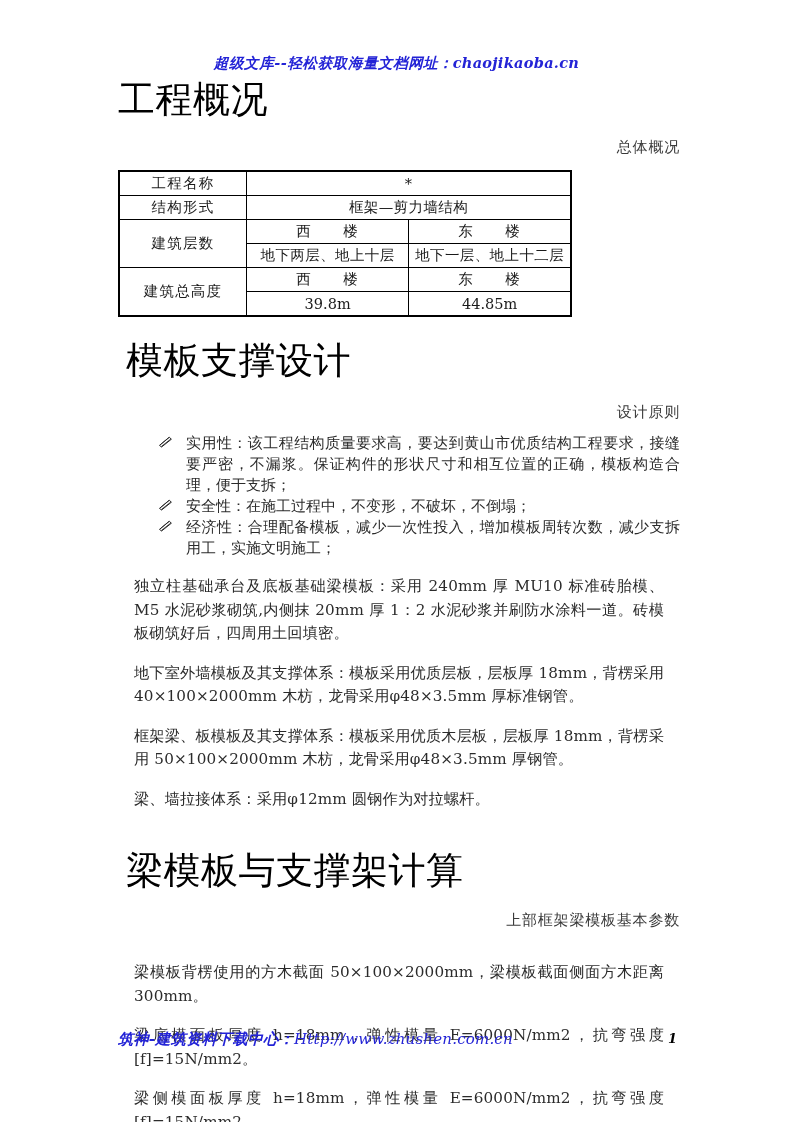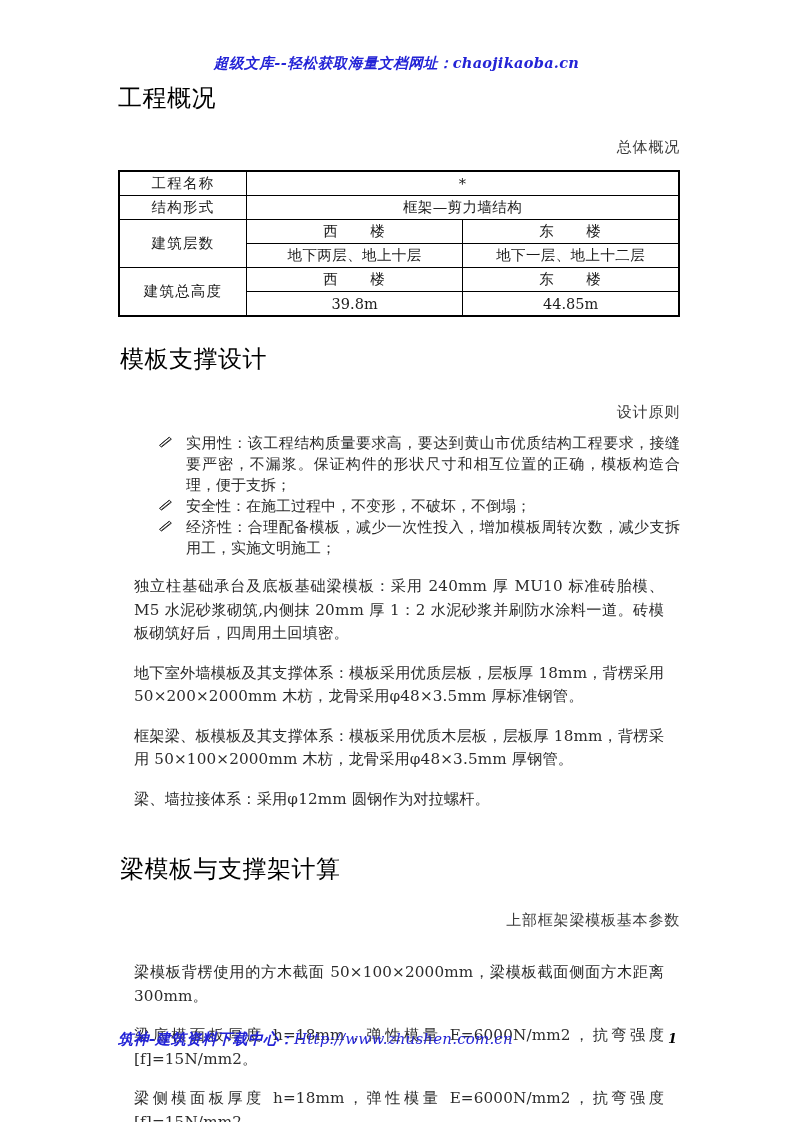--- a/index.html
+++ b/index.html
@@ -43,29 +43,29 @@
   
   .content {
     position: absolute;
     left: 118px;
     top: 82px;
     width: 562px;
   }
 
   h1.sec-title {
     margin: 0;
-    font-family: Liberation Mono, monospace;
+    font-family: Liberation Sans, sans-serif;
     font-weight: normal;
     color: #000000;
-    font-size: 24px;
+    font-size: 37px;
     line-height: 36px;
     letter-spacing: 0.5px;
   }
   h1.sec-title.indent {
-    margin-left: 2px;
+    margin-left: 8px;
   }
 
   .sub-title {
     font-family: "DejaVu Serif", "Liberation Serif", serif;
     color: #3a3a3a;
     font-size: 15px;
     line-height: 22px;
     letter-spacing: 0.8px;
     text-align: right;
   }
@@ -77,21 +77,21 @@
     font-size: 15.2px;
     line-height: 23.5px;
     text-align: justify;
     text-justify: inter-character;
     letter-spacing: 0.15px;
   }
 
   
   table.info-table {
     border-collapse: collapse;
-    width: 562px;
+    width: 454px;
     table-layout: fixed;
     border: 2px solid #000;
   }
   table.info-table td {
     border: 1px solid #000;
     text-align: center;
     vertical-align: middle;
     font-family: "DejaVu Serif", "Liberation Serif", serif;
     color: #1a1a1a;
     font-size: 14.5px;
@@ -260,21 +260,21 @@
             <path d="M1.5 11.4 L11.2 3.2 L13.4 5.2 L3.6 13.0 Z" fill="none" stroke="#2b2b2b" stroke-width="1"></path>
             <path d="M1.8 11.1 L11.0 3.6" fill="none" stroke="#2b2b2b" stroke-width="0.9"></path>
             <path d="M3.3 12.6 L12.8 5.0" fill="none" stroke="#2b2b2b" stroke-width="0.9"></path>
           </svg>
         </span>
         <span>经济性：合理配备模板，减少一次性投入，增加模板周转次数，减少支拆用工，实施文明施工；</span>
       </li>
     </ul>
 
     <p class="body-text">独立柱基础承台及底板基础梁模板：采用 240mm 厚 MU10 标准砖胎模、M5 水泥砂浆砌筑,内侧抹 20mm 厚 1：2 水泥砂浆并刷防水涂料一道。砖模板砌筑好后，四周用土回填密。</p>
-    <p class="body-text">地下室外墙模板及其支撑体系：模板采用优质层板，层板厚 18mm，背楞采用 50×200×2000mm 木枋，龙骨采用φ48×3.5mm 厚标准钢管。</p>
+    <p class="body-text">地下室外墙模板及其支撑体系：模板采用优质层板，层板厚 18mm，背楞采用 40×100×2000mm 木枋，龙骨采用φ48×3.5mm 厚标准钢管。</p>
     <p class="body-text">框架梁、板模板及其支撑体系：模板采用优质木层板，层板厚 18mm，背楞采用 50×100×2000mm 木枋，龙骨采用φ48×3.5mm 厚钢管。</p>
     <p class="body-text">梁、墙拉接体系：采用φ12mm 圆钢作为对拉螺杆。</p>
 
     <div class="sp-3"></div>
 
     <h1 class="sec-title indent">梁模板与支撑架计算</h1>
 
     <div class="sp-7"></div>
 
     <div class="sub-title">上部框架梁模板基本参数</div>

